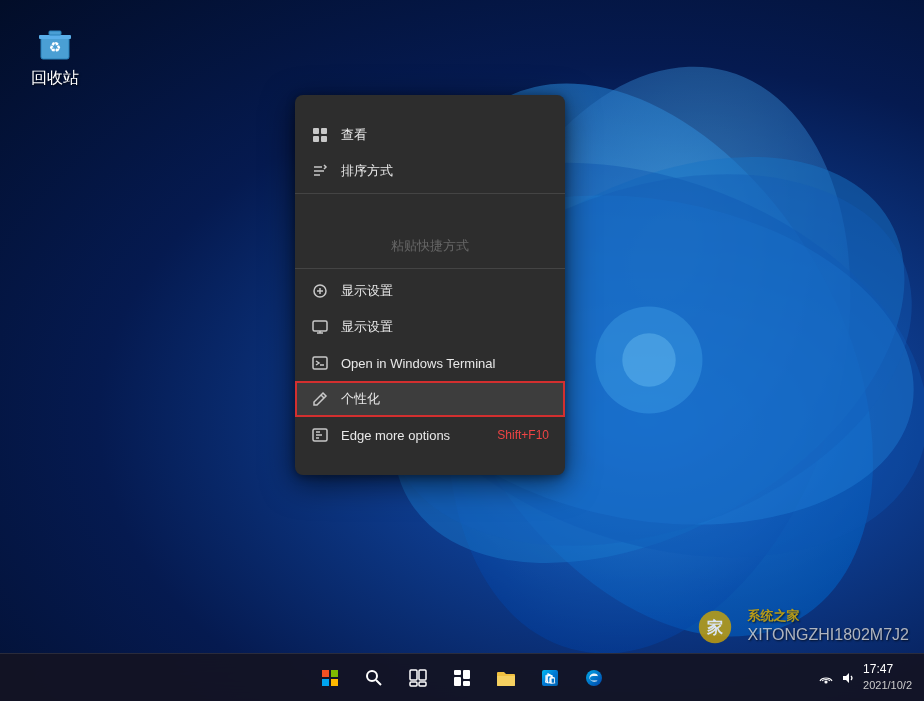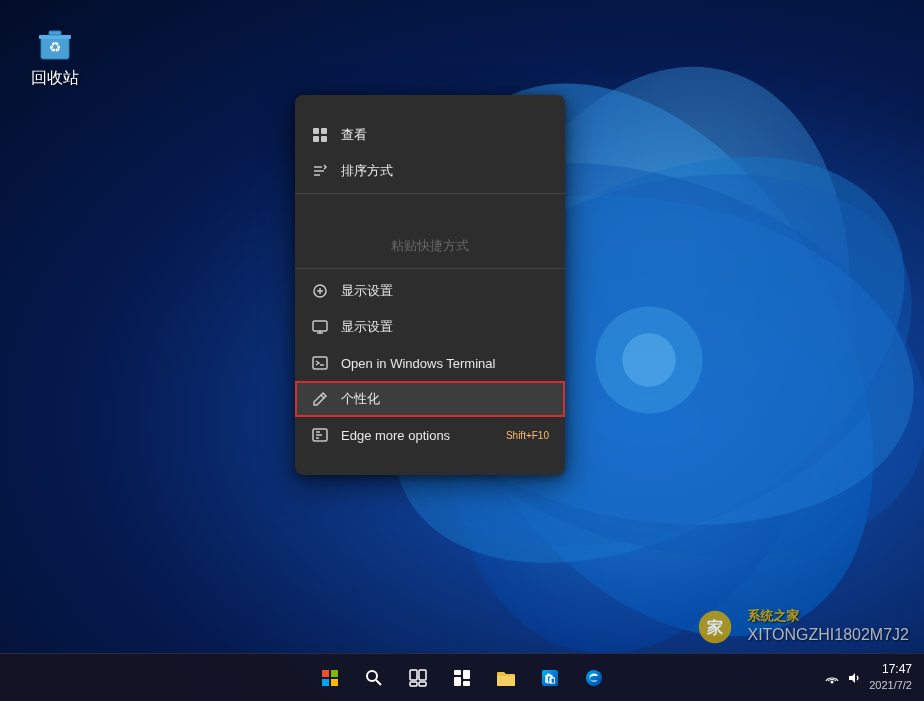--- a/index.html
+++ b/index.html
@@ -117,22 +117,22 @@
     }
 
     .menu-divider {
       height: 1px;
       background: #444;
       margin: 4px 0;
     }
 
     .menu-shortcut {
       margin-left: auto;
-      color: #fdba74;
-      font-size: 10px;
+      color: #ef4444;
+      font-size: 12px;
     }
 
     
     .taskbar {
       position: absolute;
       bottom: 0;
       left: 0;
       width: 100%;
       height: 48px;
       background: rgba(20, 20, 35, 0.92);
@@ -166,21 +166,21 @@
       position: absolute;
       right: 12px;
       display: flex;
       align-items: center;
       gap: 8px;
       color: white;
       font-size: 11px;
     }
 
     .tray-time {
-      text-align: right;
+      text-align: left;
       line-height: 1.4;
     }
 
     
     .watermark {
       position: absolute;
       bottom: 55px;
       right: 15px;
       display: flex;
       align-items: center;
@@ -441,19 +441,19 @@
         <path d="M1 10 C3 6 11 6 13 10"></path>
         <path d="M3 10 C4.5 8 9.5 8 11 10"></path>
         <circle cx="7" cy="11" r="1" fill="white"></circle>
       </svg>
       <svg width="14" height="14" viewBox="0 0 14 14" fill="none">
         <path d="M2 5 L5 5 L8 2 L8 12 L5 9 L2 9 Z" fill="white"></path>
         <path d="M10 5 Q12 7 10 9" stroke="white" stroke-width="1.2" fill="none"></path>
       </svg>
       <div class="tray-time">
         <div style="font-size:12px;color:white;">17:47</div>
-        <div style="font-size:11px;color:#ccc;">2021/7/2</div>
+        <div style="font-size:11px;color:#ccc;">2021/10/2</div>
       </div>
     </div>
 
   </div>
 
 </div>
 
 </body></html>

